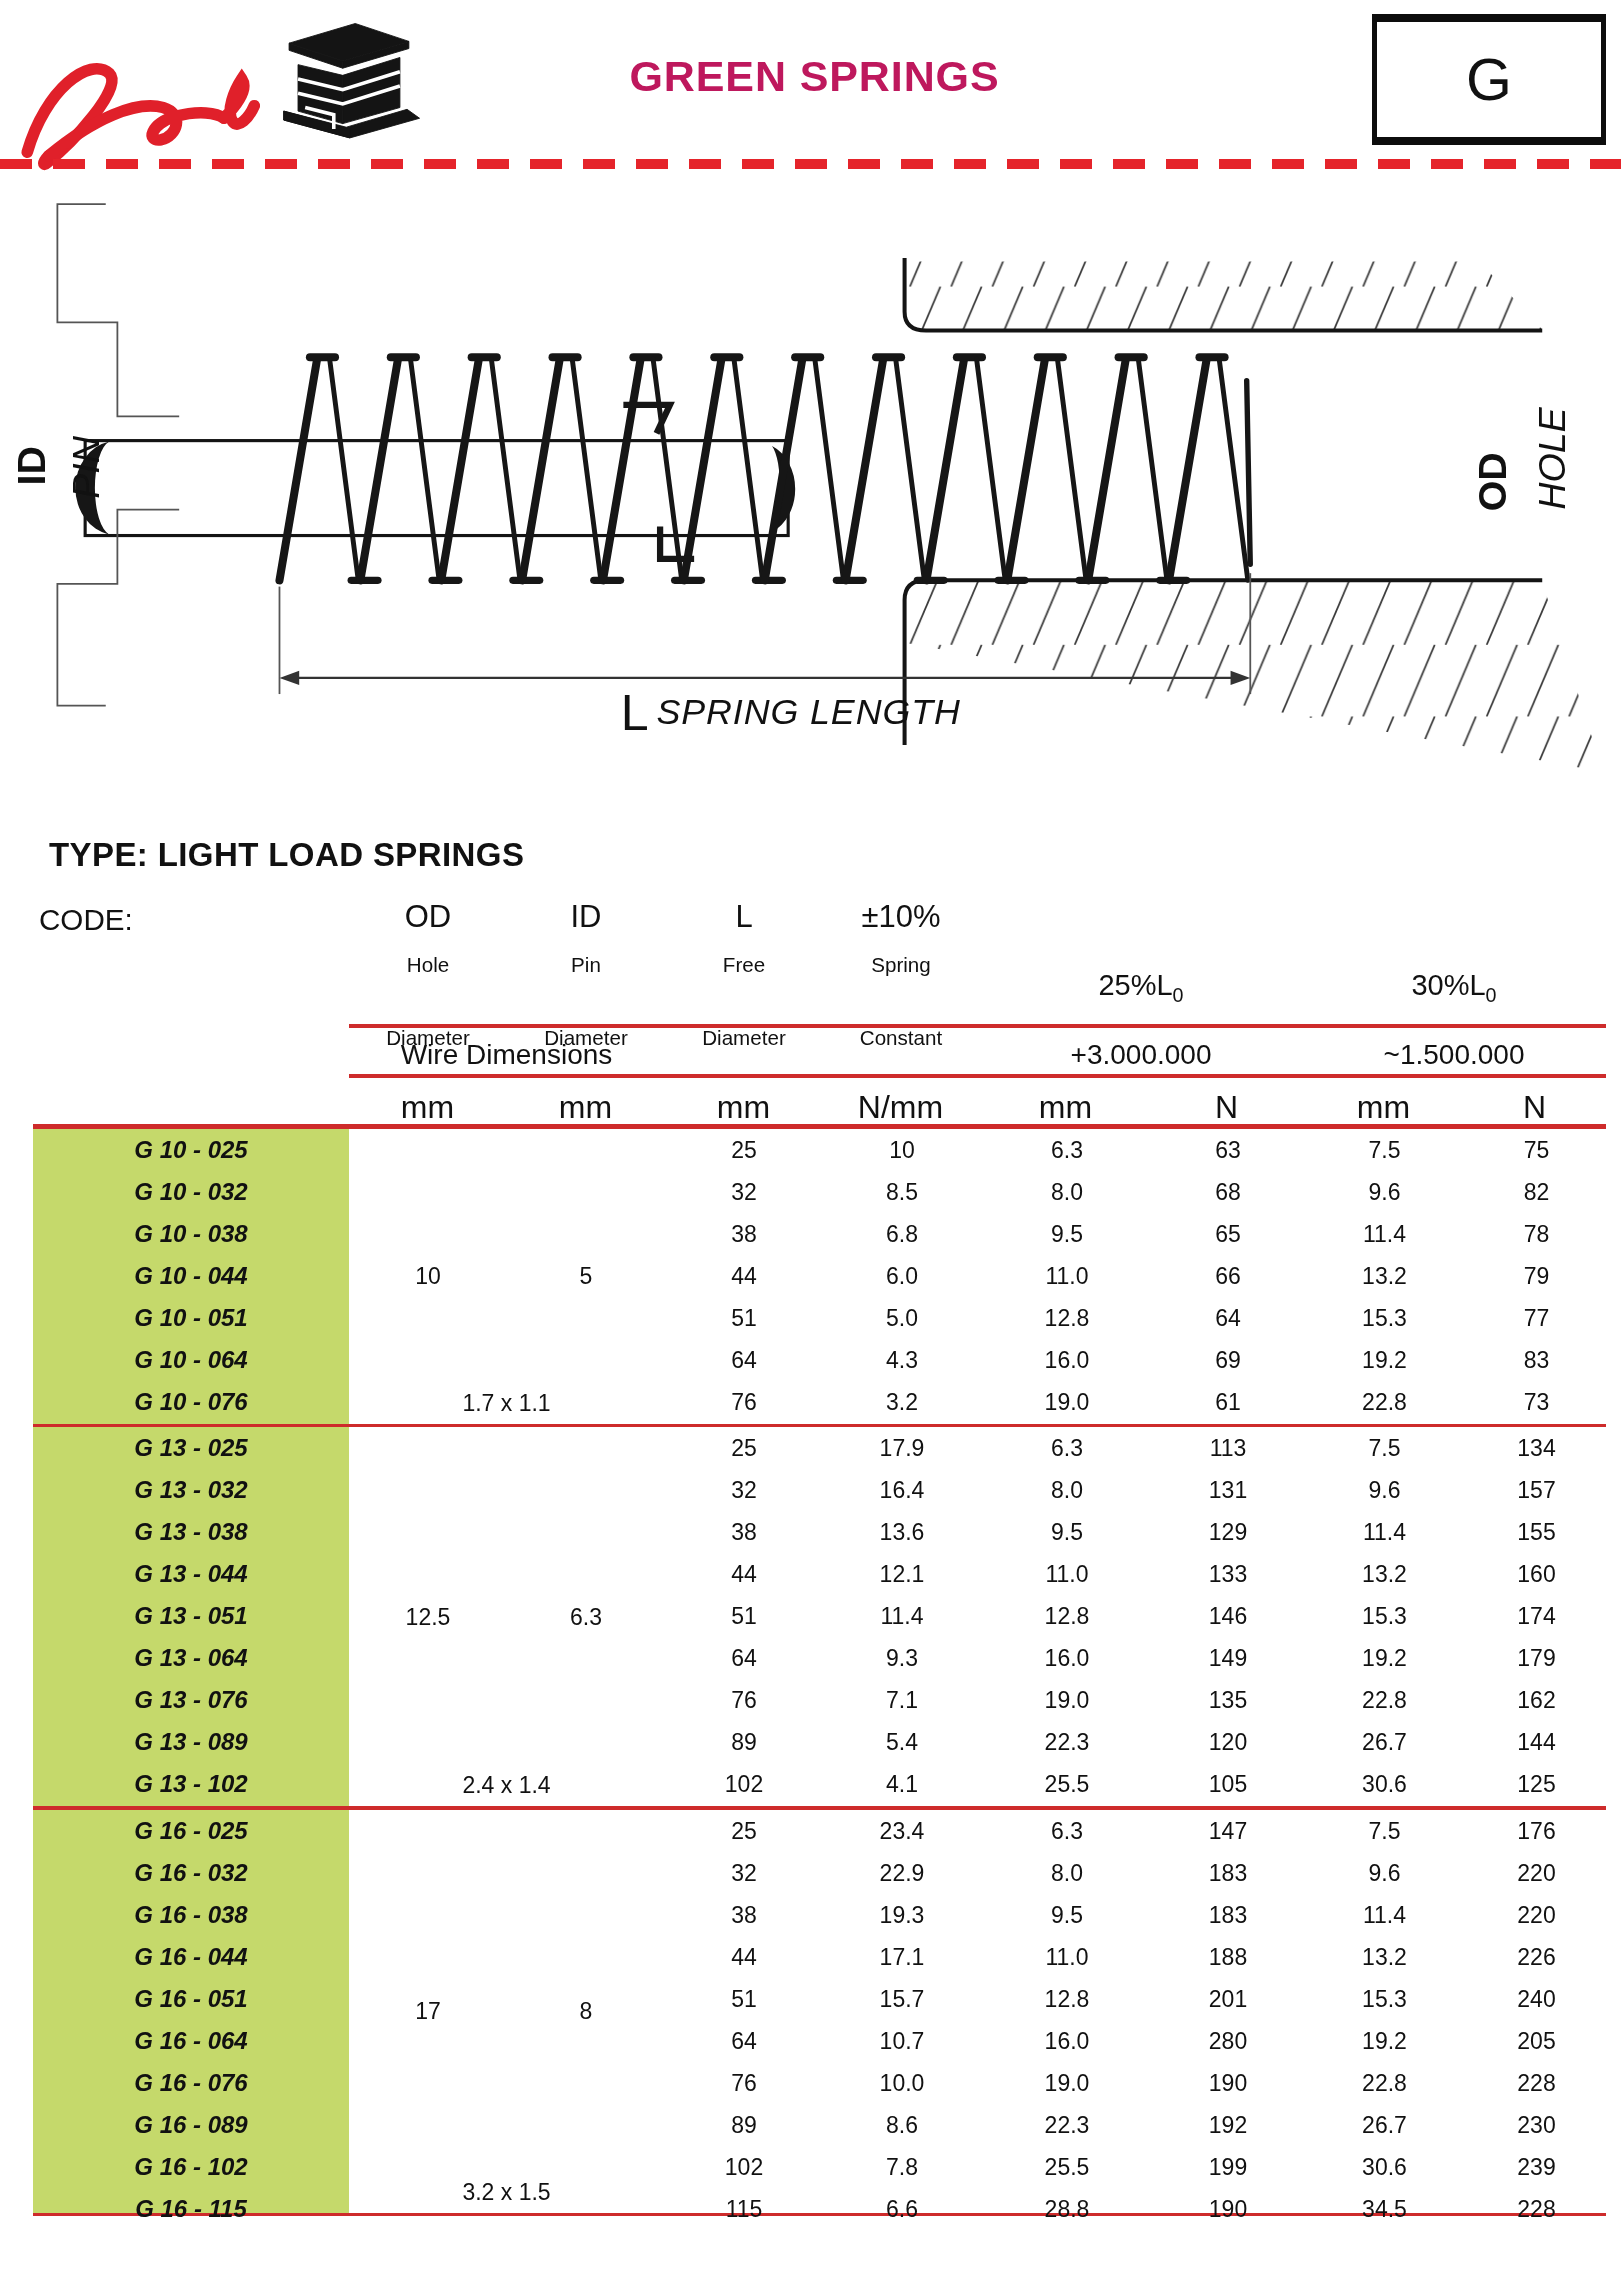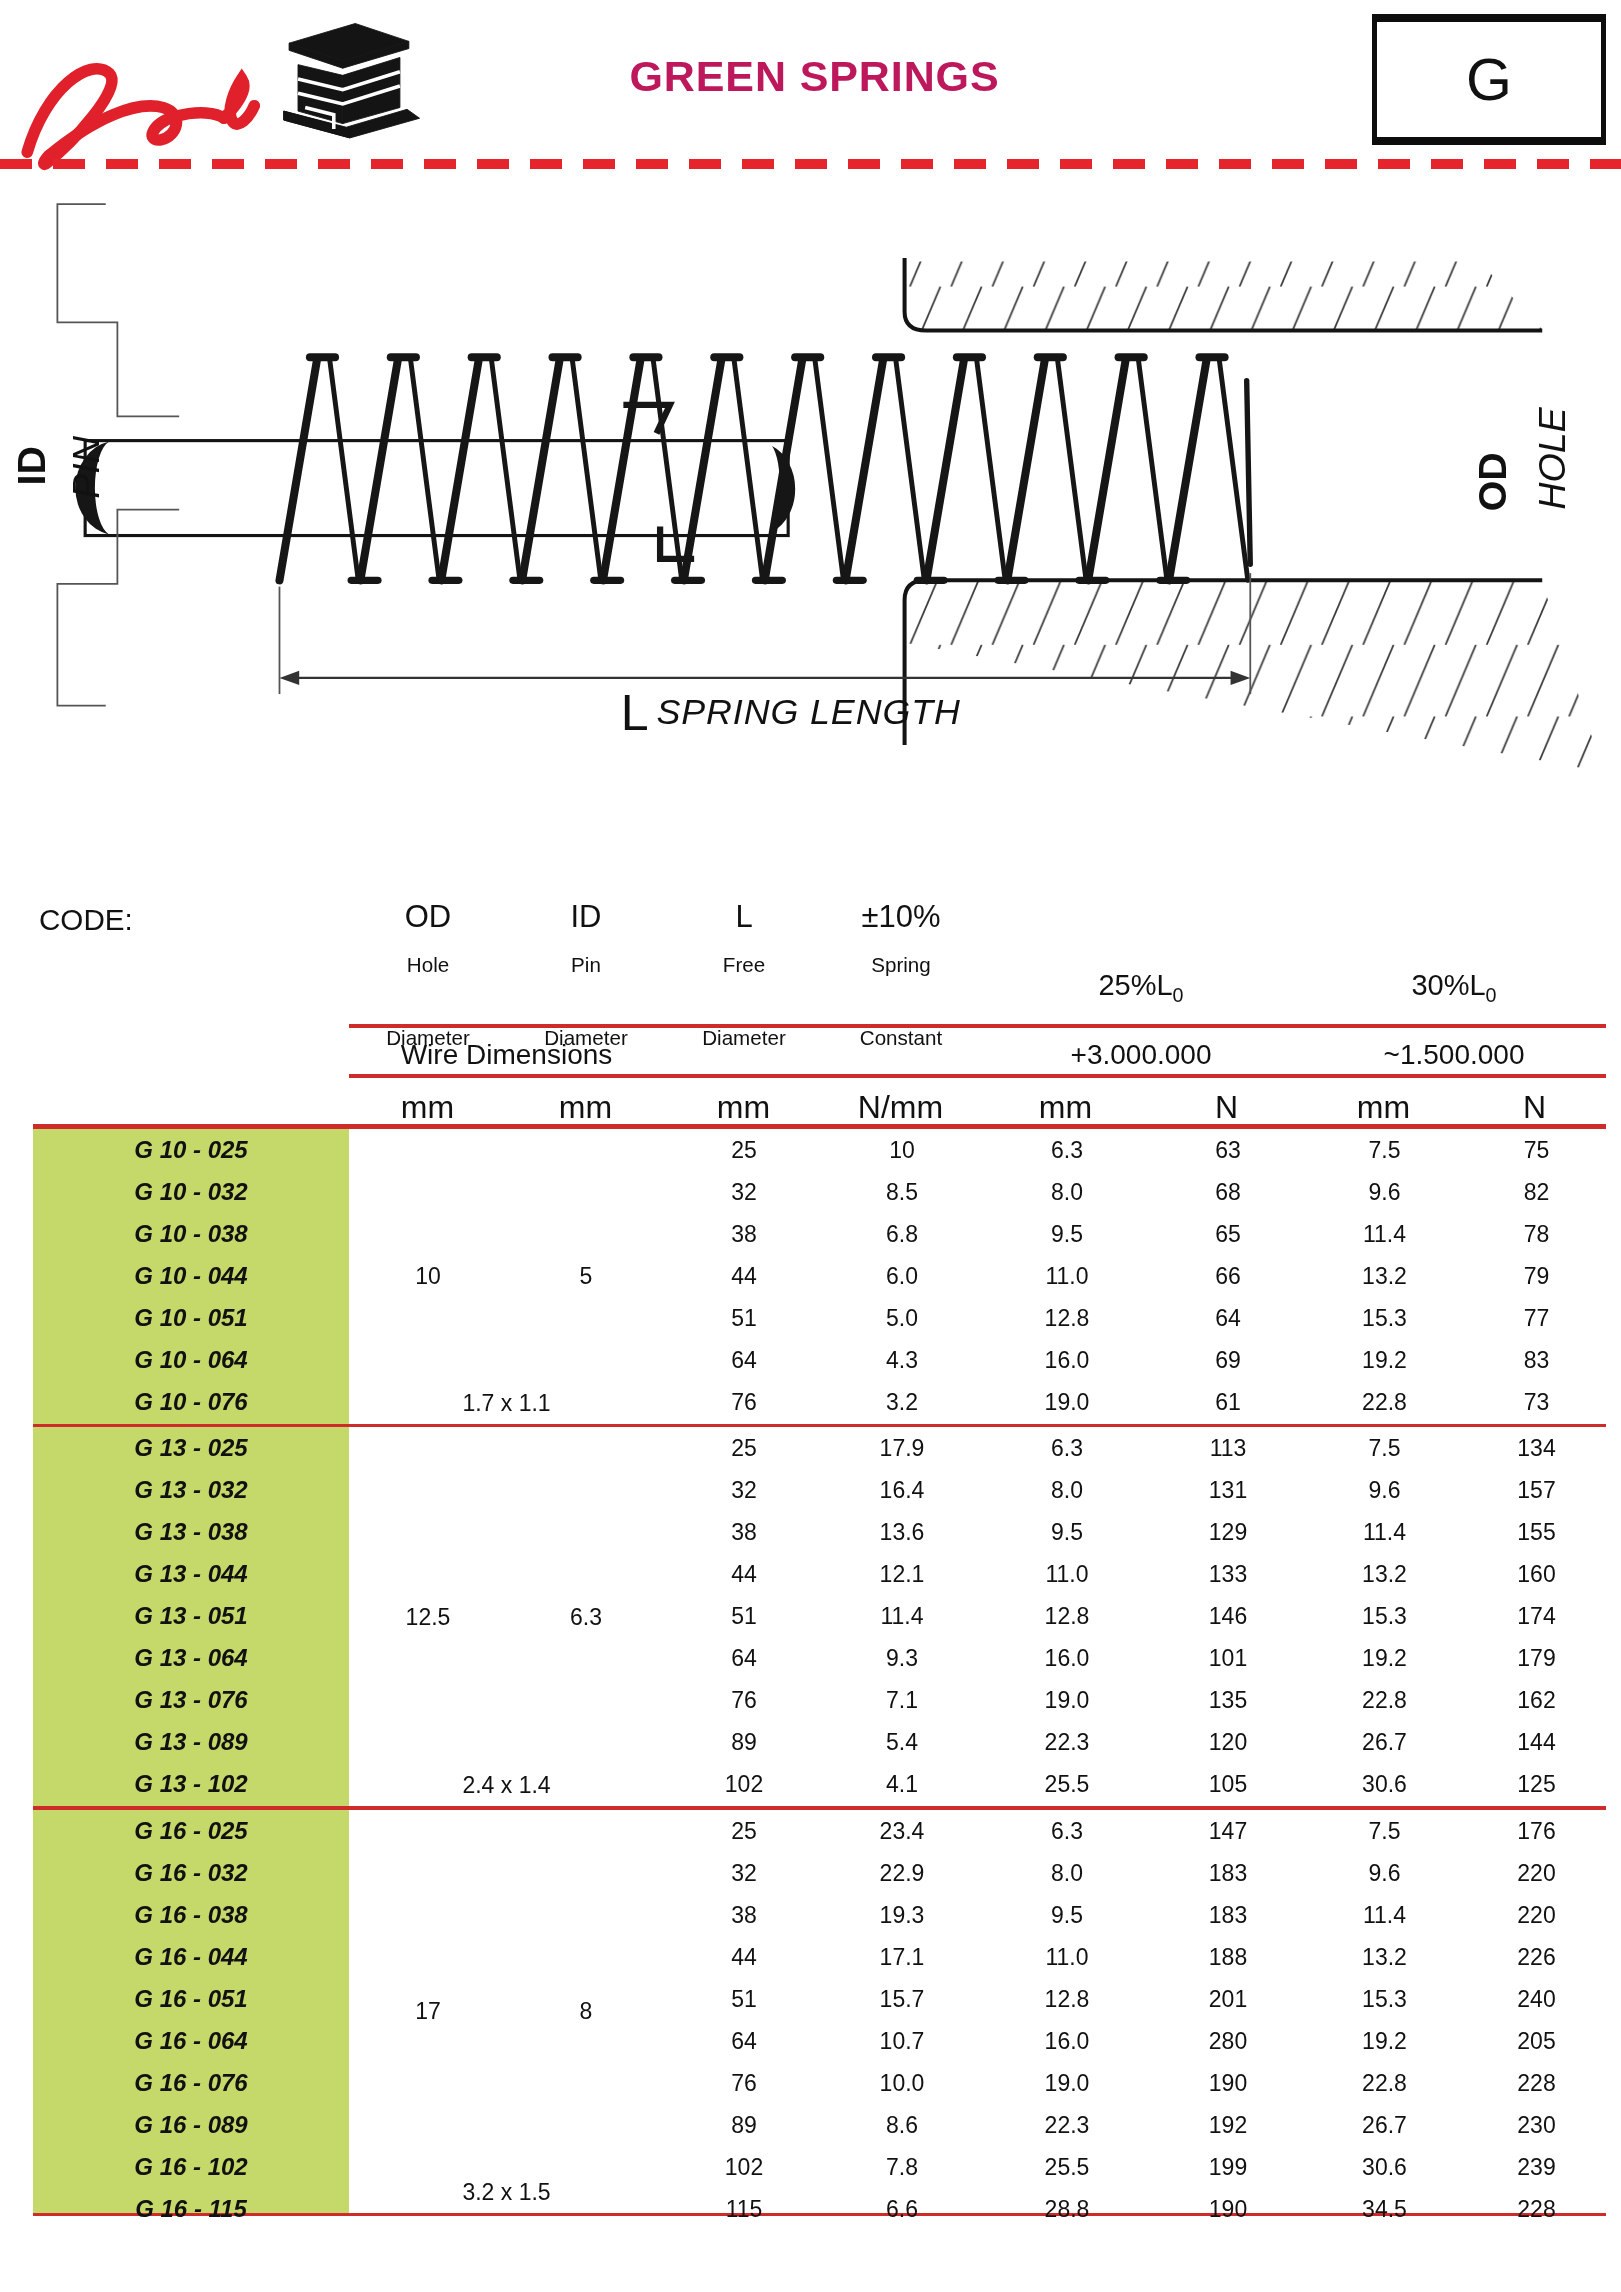--- a/index.html
+++ b/index.html
@@ -181,20 +181,21 @@
     </g>
 
     <text x="50" y="520" transform="rotate(-90 50 520)" text-anchor="middle" font-size="44" font-weight="bold" fill="#111">ID</text>
     <text x="110" y="522" transform="rotate(-90 110 522)" text-anchor="middle" font-size="42" font-style="italic" fill="#111">PIN</text>
     <text x="1682" y="538" transform="rotate(-90 1682 538)" text-anchor="middle" font-size="44" font-weight="bold" fill="#111">OD</text>
     <text x="1748" y="512" transform="rotate(-90 1748 512)" text-anchor="middle" font-size="42" font-style="italic" fill="#111">HOLE</text>
     <text x="693" y="815" font-size="56" fill="#111">L</text>
     <text x="733" y="808" font-size="40" font-style="italic" letter-spacing="1" fill="#111">SPRING LENGTH</text>
   </svg>
 
+  <div class="abs type-heading">TYPE: LIGHT LOAD SPRINGS</div>
   <div class="abs code-label">CODE:</div>
 
   <div class="abs ctr colhead" style="left:349px;width:158px">OD</div>
   <div class="abs ctr colhead" style="left:507px;width:158px">ID</div>
   <div class="abs ctr colhead" style="left:665px;width:158px">L</div>
   <div class="abs ctr colhead" style="left:822px;width:158px">±10%</div>
 
   <div class="abs ctr sub1" style="left:349px;width:158px">Hole</div>
   <div class="abs ctr sub1" style="left:507px;width:158px">Pin</div>
   <div class="abs ctr sub1" style="left:665px;width:158px">Free</div>
@@ -369,21 +370,21 @@
             <div class="cell">15.3</div>
             <div class="cell">174</div>
           </div>
           <div class="trow">
             <div class="cell code">G 13 - 064</div>
             <div class="cell"></div>
             <div class="cell"></div>
             <div class="cell">64</div>
             <div class="cell">9.3</div>
             <div class="cell">16.0</div>
-            <div class="cell">101</div>
+            <div class="cell">149</div>
             <div class="cell">19.2</div>
             <div class="cell">179</div>
           </div>
           <div class="trow">
             <div class="cell code">G 13 - 076</div>
             <div class="cell"></div>
             <div class="cell"></div>
             <div class="cell">76</div>
             <div class="cell">7.1</div>
             <div class="cell">19.0</div>

